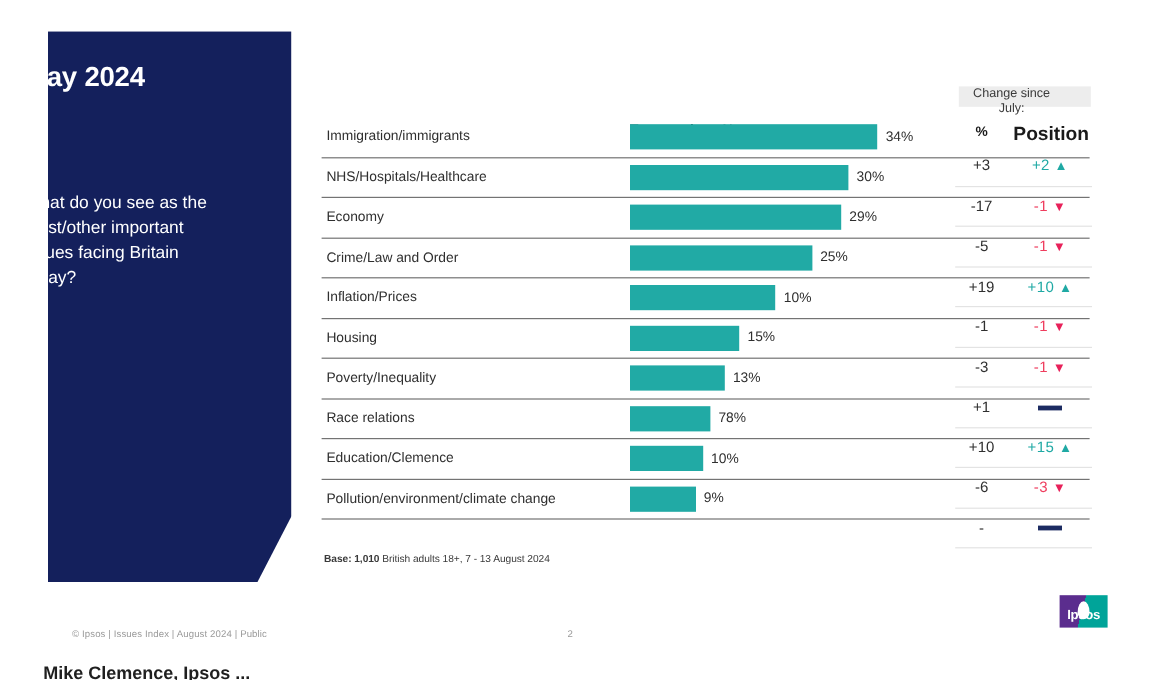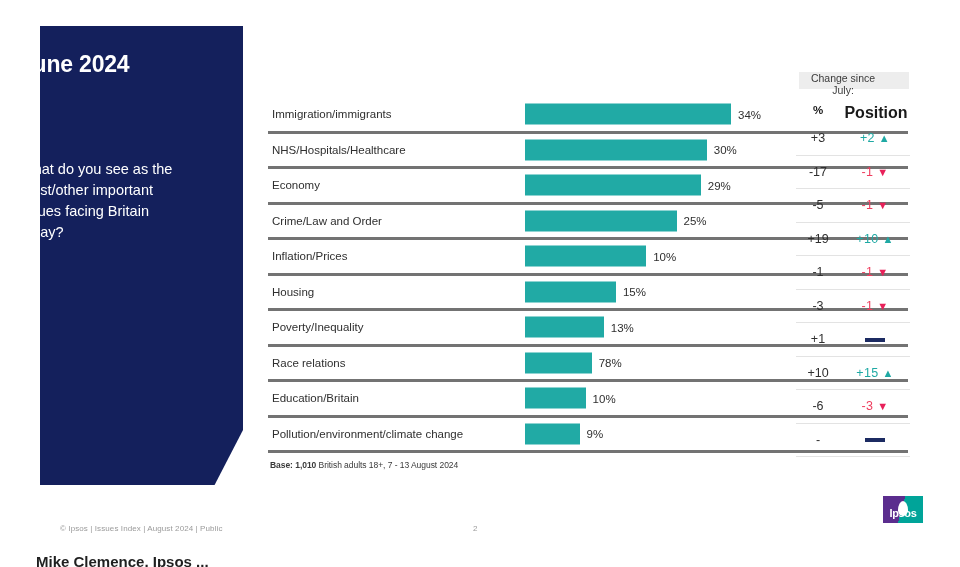--- a/index.html
+++ b/index.html
@@ -66,21 +66,21 @@
     top: 103px;
     font-size: 11.5px;
     font-weight: bold;
     color: #1a1a1a;
     letter-spacing: -0.1px;
   }
 
   .chart-row {
     position: relative;
     height: 32.5px;
-    border-bottom: 3px solid #737373;
+    border-bottom: 1px solid #737373;
   }
   .chart-row:first-child { border-top: none; }
 
   .row-label {
     position: absolute;
     left: 4px;
     top: 50%;
     transform: translateY(-50%);
     font-size: 11.5px;
     color: #2f2f2f;
@@ -265,21 +265,21 @@
     height: 14px;
     white-space: nowrap;
   }
 </style>
 </head>
 <body>
 
 <div id="slide">
 
   <div id="sidebar"></div>
-  <div id="sidebar-title">June 2024</div>
+  <div id="sidebar-title">May 2024</div>
   <div id="sidebar-question">What do you see as the most/other important issues facing Britain today?</div>
 
   <div id="top-mentions-label">Top mentions %</div>
 
   <div id="chart-area">
       <div class="chart-row">
         <div class="row-label">Immigration/immigrants</div>
         <div class="bar-wrap">
           <div class="bar" style="width: 206.04px;"></div>
           <div class="bar-value">34%</div>
@@ -328,21 +328,21 @@
         </div>
       </div>
       <div class="chart-row">
         <div class="row-label">Race relations</div>
         <div class="bar-wrap">
           <div class="bar" style="width: 66.66px;"></div>
           <div class="bar-value">78%</div>
         </div>
       </div>
       <div class="chart-row">
-        <div class="row-label">Education/Britain</div>
+        <div class="row-label">Education/Clemence</div>
         <div class="bar-wrap">
           <div class="bar" style="width: 60.6px;"></div>
           <div class="bar-value">10%</div>
         </div>
       </div>
       <div class="chart-row">
         <div class="row-label">Pollution/environment/climate change</div>
         <div class="bar-wrap">
           <div class="bar" style="width: 54.54px;"></div>
           <div class="bar-value">9%</div>

